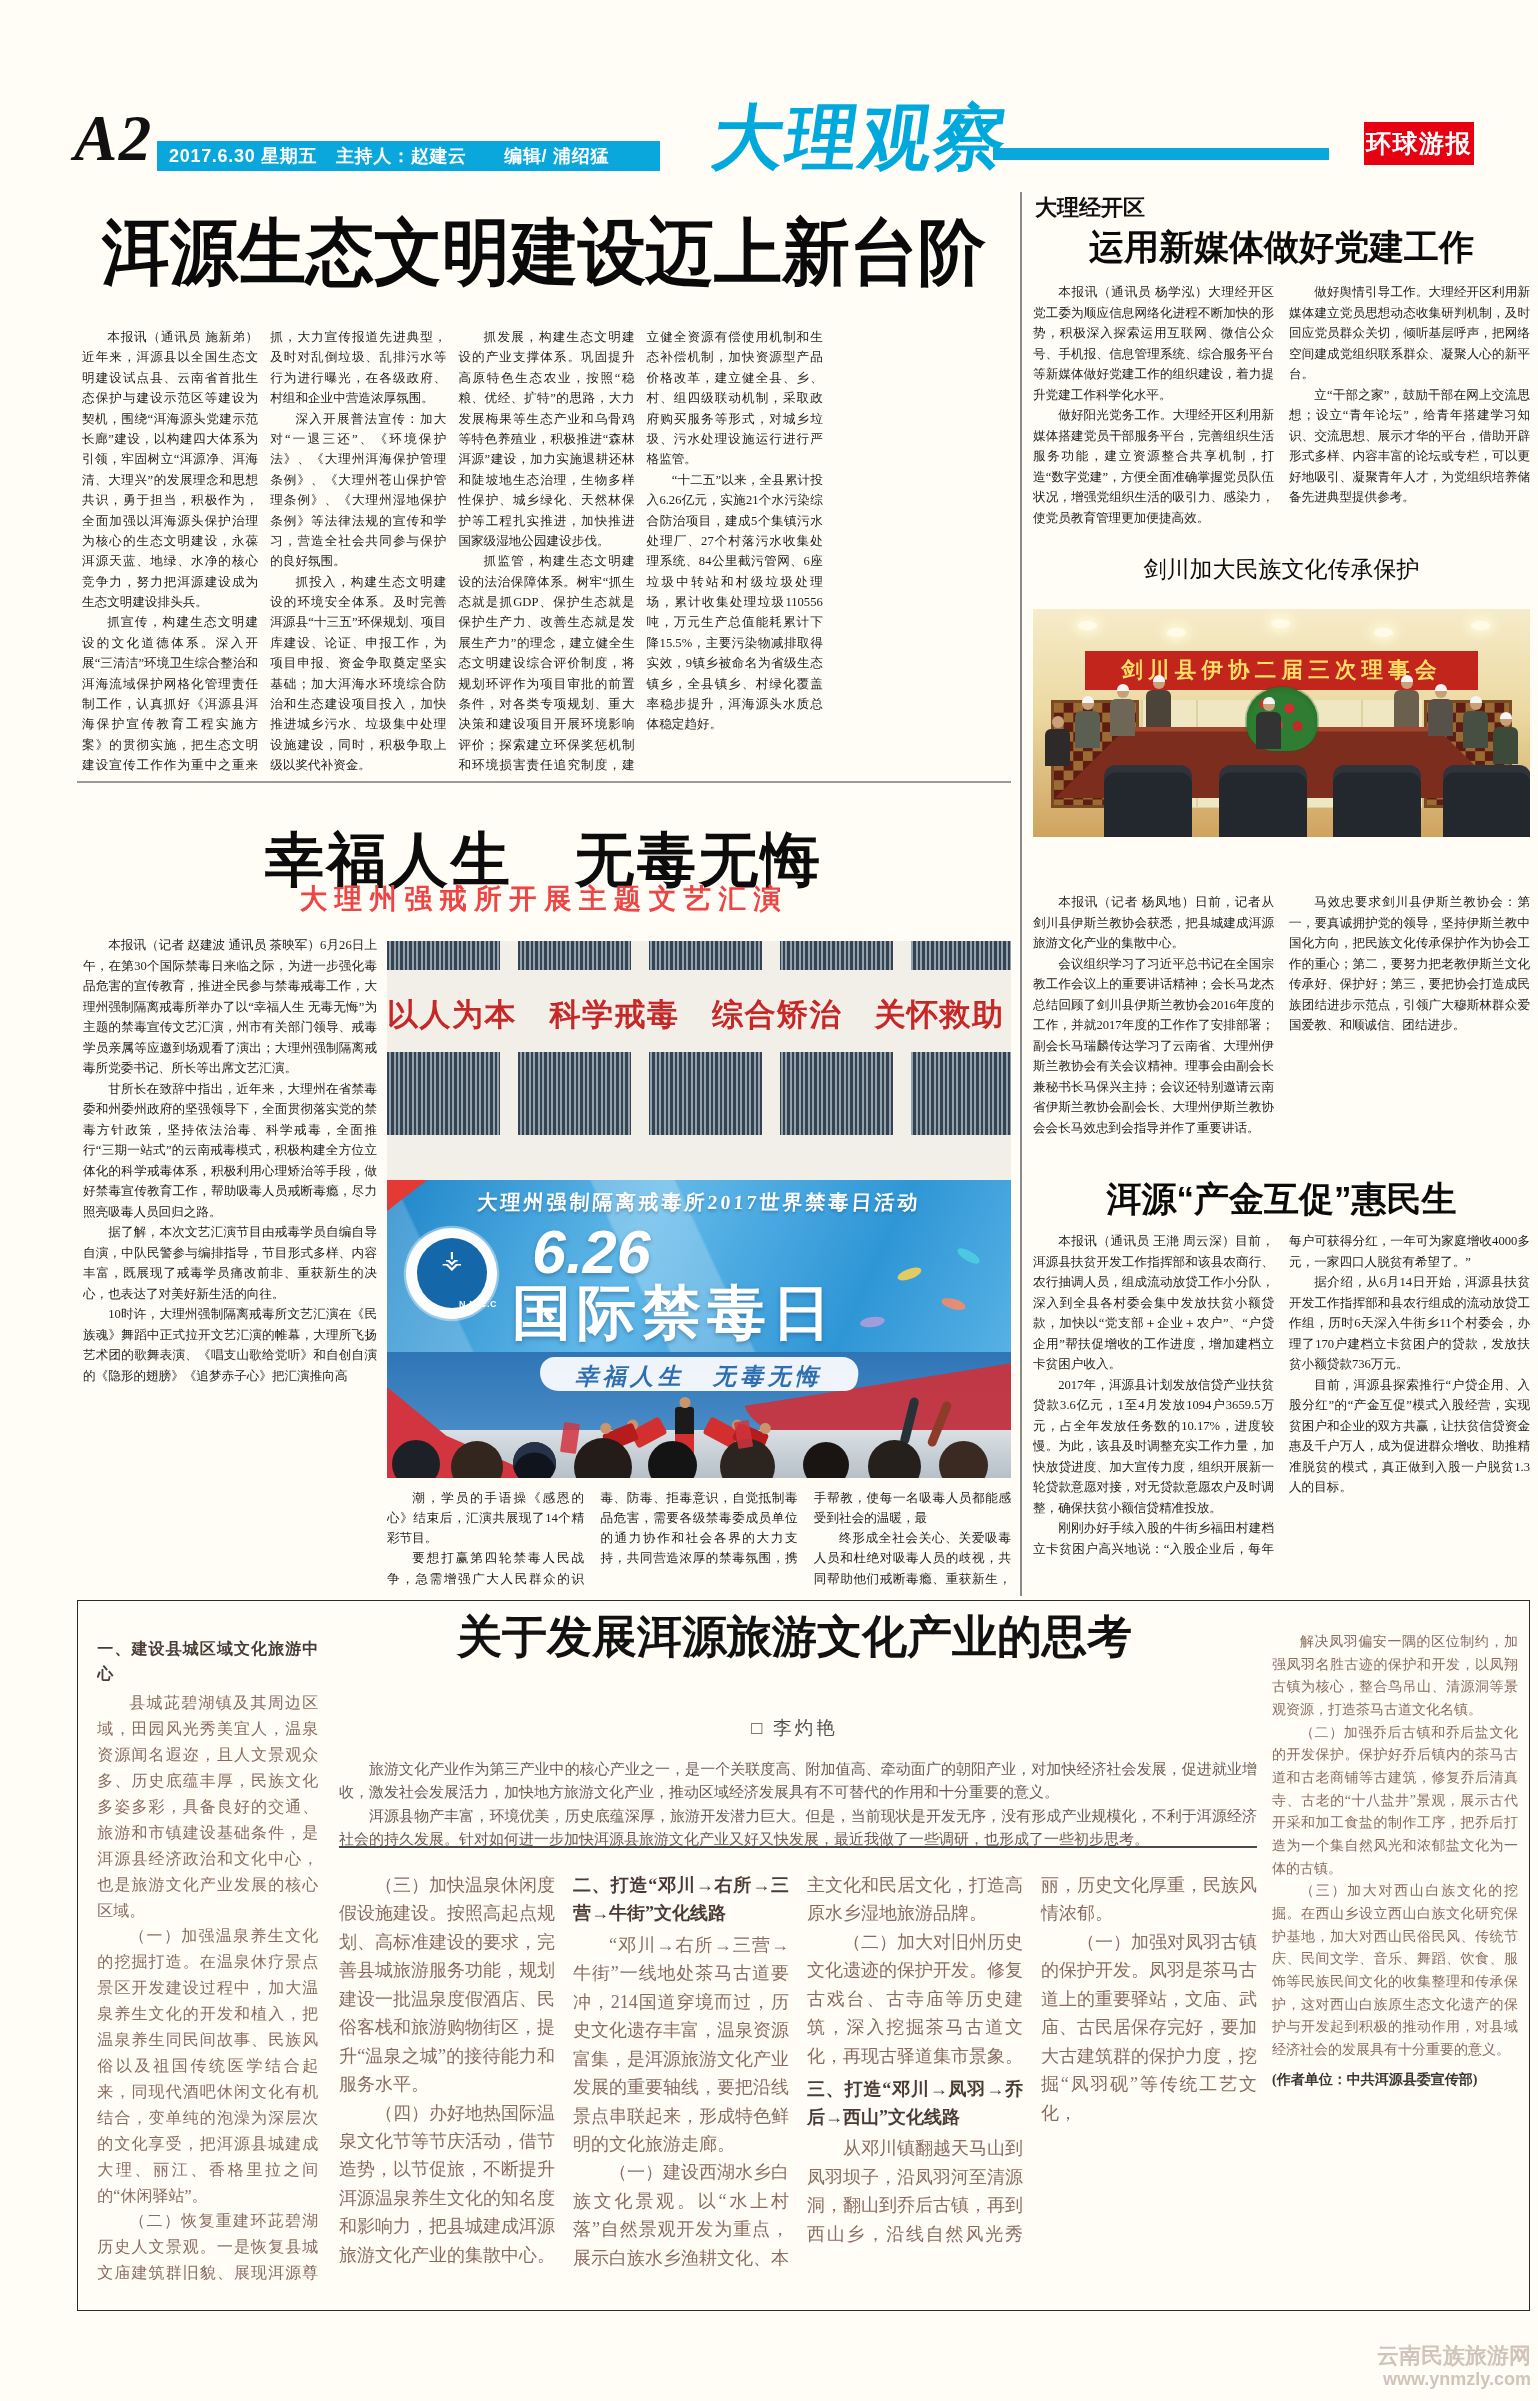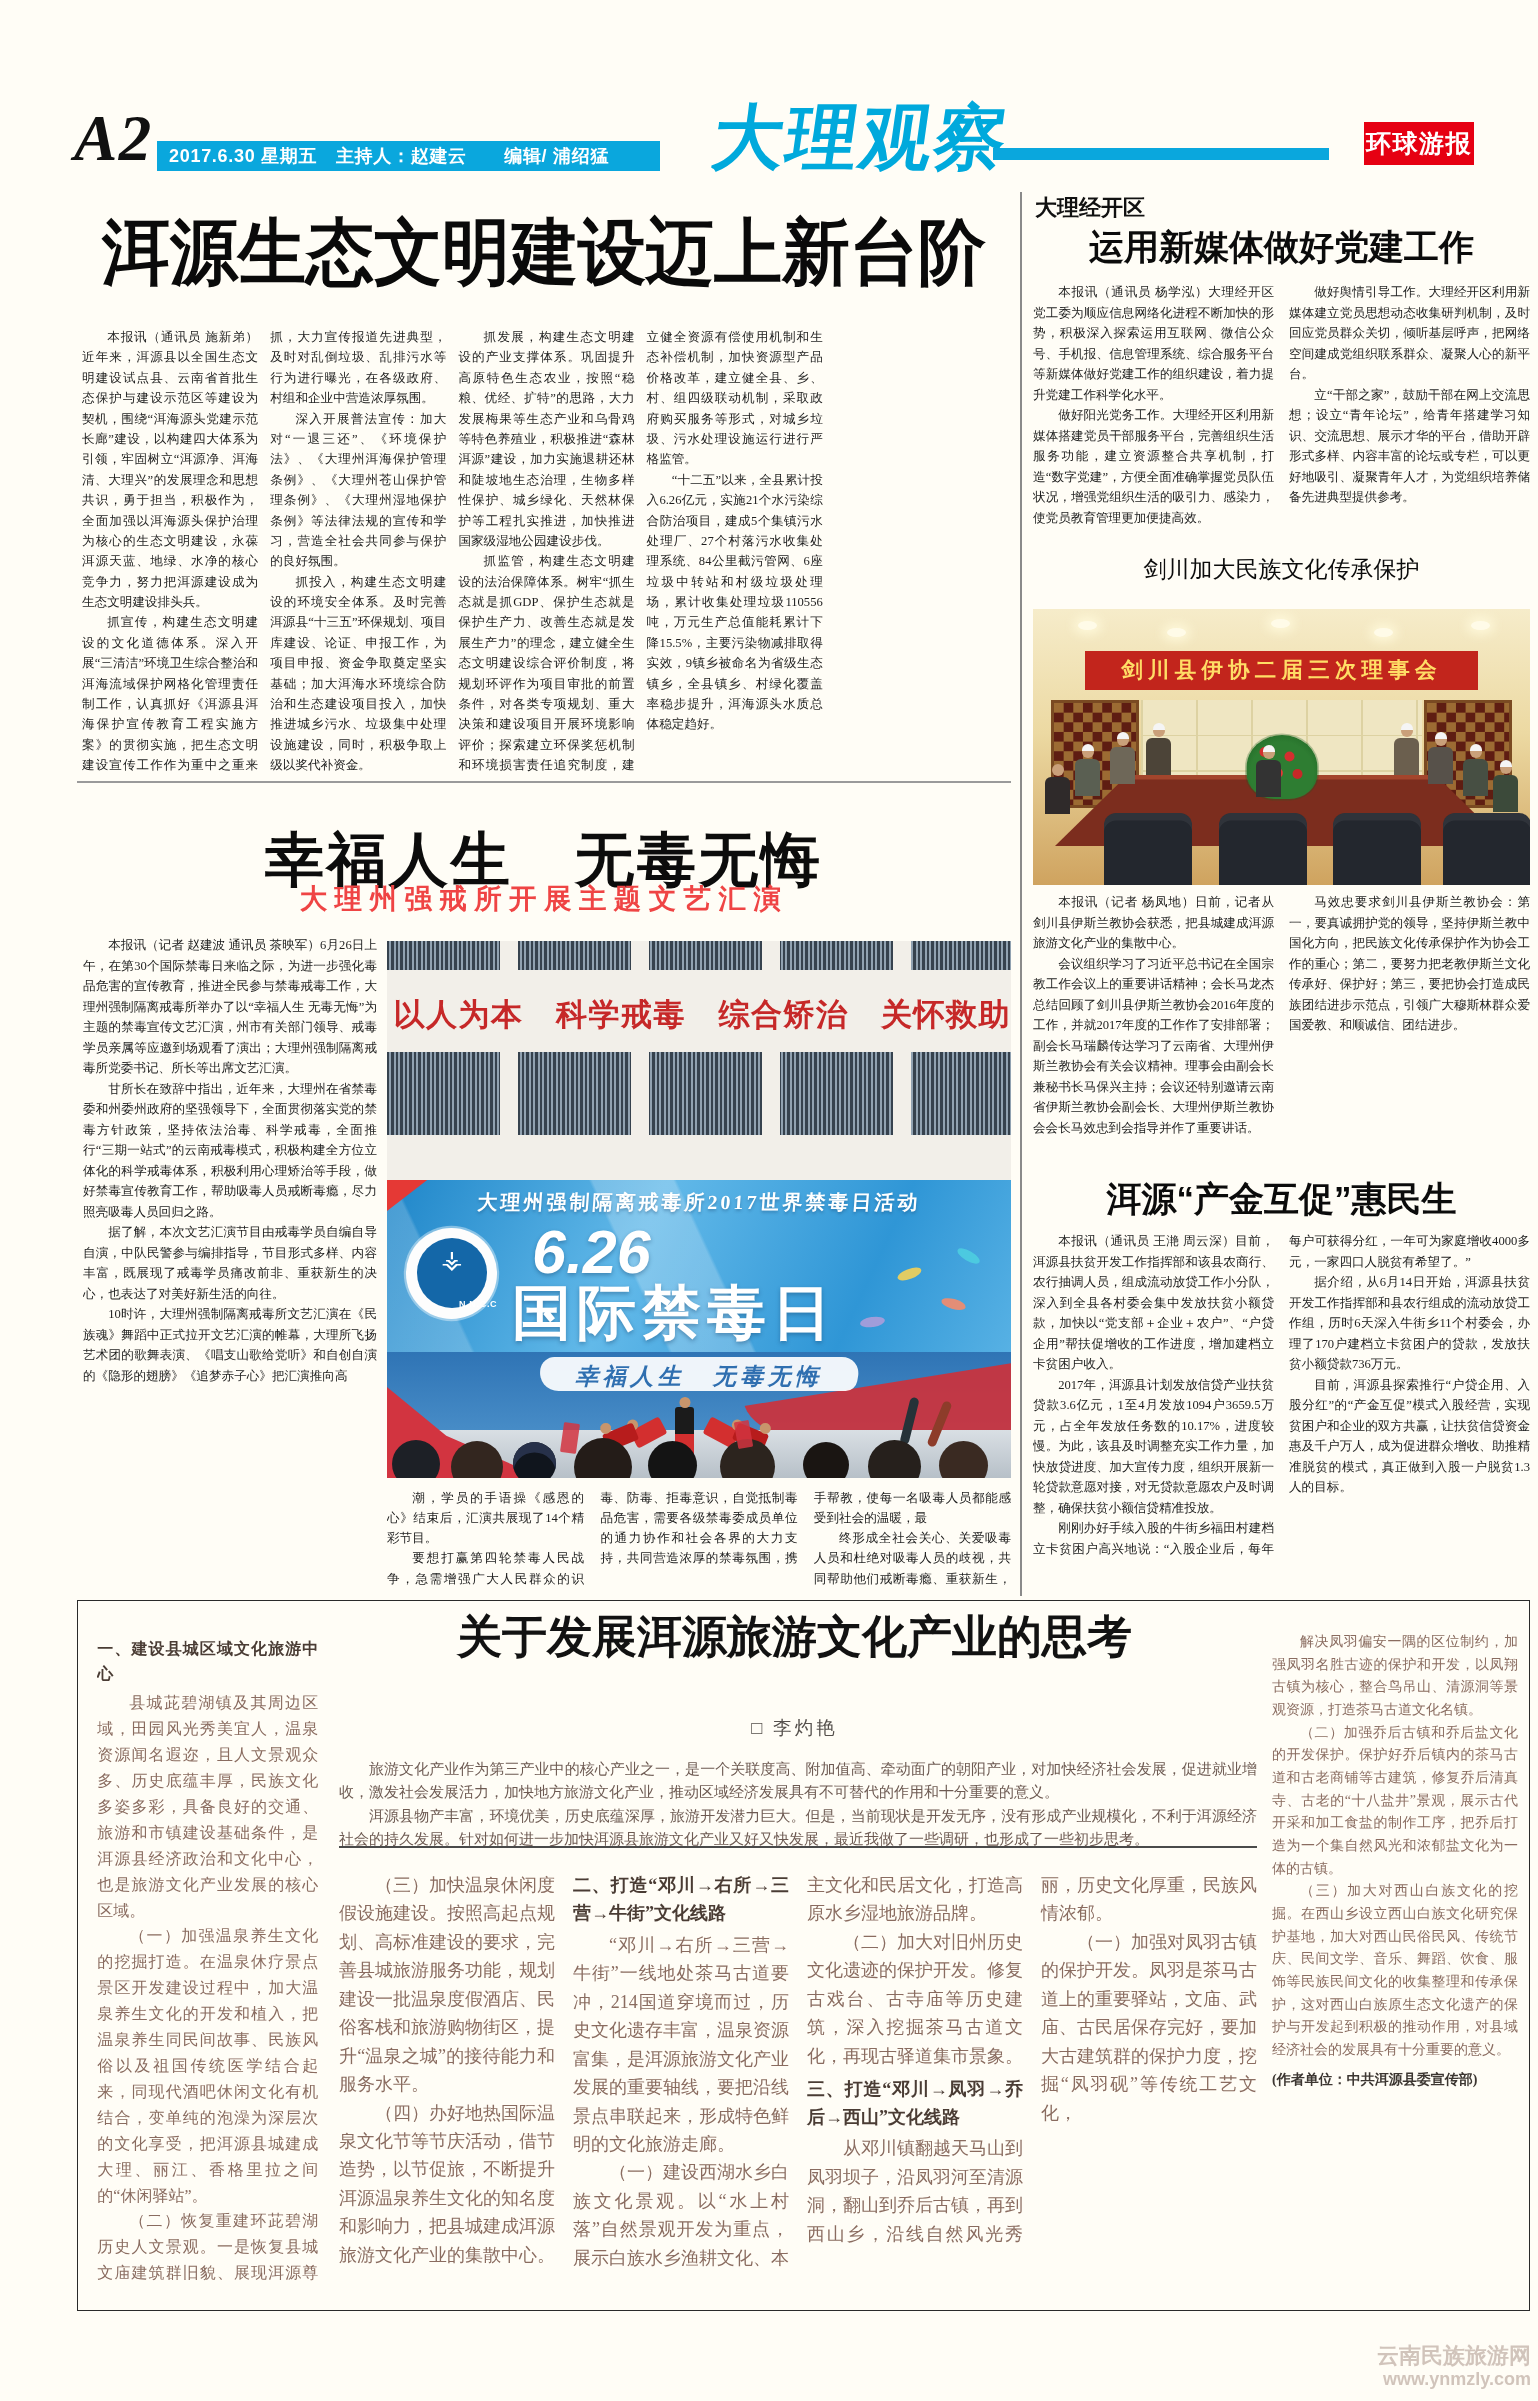--- a/index.html
+++ b/index.html
@@ -36,21 +36,21 @@
   .jiedu-left { left:83px; top:935px; width:294px; height:661px; font-size:12.6px; line-height:1.63; color:#1d1d1d; overflow:hidden; text-align:justify;}
   .jiedu-bottom { left:387px; top:1488px; width:624px; height:110px; column-count:3; column-gap:16.3px;
                   font-size:12.6px; line-height:1.6; color:#1d1d1d; }
 
   
   .photo2 { left:387px; top:941px; width:624px; height:537px; overflow:hidden; background:#f2efe9; }
   .p2-wall { position:absolute; inset:0 0 298px 0; background:#f2efe9; }
   .win-band { position:absolute; left:0; right:0; background:repeating-linear-gradient(90deg,#36424e 0 2.2px,#91a2b1 2.2px 4.5px); }
   .win-band::after { content:""; position:absolute; inset:0;
                      background:repeating-linear-gradient(90deg,transparent 0 113px,#f2efe9 113px 131px); }
-  .p2-slogan { position:absolute; left:0; right:0; top:53px; text-align:right; color:#c62828;
+  .p2-slogan { position:absolute; left:0; right:0; top:53px; text-align:left; color:#c62828;
                font-size:31px; font-weight:900; letter-spacing:1.5px; white-space:nowrap; }
   .p2-banner { position:absolute; left:0; right:0; top:239px; height:172px;
                background:linear-gradient(115deg,#1f86c9 0%,#62b9e9 40%,#2f96d6 75%,#57b1e4 100%); overflow:hidden;}
   .p2-banner::before { content:""; position:absolute; inset:0;
                background:linear-gradient(65deg,rgba(255,255,255,.18) 12%,transparent 12.5% 40%,rgba(255,255,255,.22) 40.5% 52%,transparent 52.5%); }
   .p2-flag { position:absolute; left:-4.5px; top:-6px; width:0; height:0; border-top:40px solid #e53935; border-right:52px solid transparent; }
   .emblem { position:absolute; left:19.3px; top:48px; width:91px; height:91px; border-radius:50%; background:#fdfdfd;
             box-shadow:0 0 0 2.2px rgba(255,255,255,.4); }
   .emblem-inner { position:absolute; left:10.4px; top:10.4px; width:70px; height:70px; border-radius:50%; background:#1467a8; }
   .emblem-bird { position:absolute; left:50%; top:19.3px; transform:translateX(-50%); color:#fff; font-size:25px; line-height:1; }
@@ -71,21 +71,21 @@
   .stage-slogan-bg { position:absolute; left:50%; top:4.5px; transform:translateX(-50%) skewX(-10deg); width:319px; height:34px;
                      background:rgba(255,255,255,.92); border-radius:18px 30px 15px 34px; }
   .stage-slogan { position:absolute; left:50%; top:9px; transform:translateX(-50%); color:#2f6fb0; font-size:23px;
                   font-weight:900; font-style:italic; letter-spacing:4.5px; white-space:nowrap;}
   .perf { position:absolute; border-radius:3px; }
   .perf .head { position:absolute; left:50%; top:-10.4px; transform:translateX(-50%); width:11px; height:11px; border-radius:50%; background:#c8956c; }
   .head-dot { position:absolute; border-radius:50%; }
   .guitar { position:absolute; width:9px; height:48px; border-radius:4.5px; transform:rotate(14deg); }
 
   
-  .photo1 { left:1033px; top:609px; width:497px; height:276px; overflow:hidden;
+  .photo1 { left:1033px; top:609px; width:497px; height:228px; overflow:hidden;
             background:linear-gradient(#f6ecca 0%, #ecd9a2 45%, #cfa35f 100%); }
   .p1-light { position:absolute; width:19.3px; height:9px; border-radius:50%; background:#fffbe8; box-shadow:0 0 10.4px 4.5px rgba(255,250,220,.9); }
   .p1-banner { position:absolute; left:52px; right:52px; top:42px; height:39px; background:#c2251c; color:#ffdd66;
                font-size:21.5px; font-weight:bold; text-align:center; line-height:39px; letter-spacing:5.2px; white-space:nowrap;}
   .p1-panel { position:absolute; top:91px; width:88px; height:108px;
               background:conic-gradient(#5e1d12 90deg,#9c6b33 90deg 180deg,#5e1d12 180deg 270deg,#9c6b33 270deg);
               background-size:19.3px 19.3px; border:3px solid #7a4a22; }
   .p1-wall { position:absolute; top:91px; left:108px; right:108px; height:108px; background:#efe6c2;
              background-image:repeating-linear-gradient(90deg,#ddd2a2 0 1.5px,transparent 1.5px 55px),
                               repeating-linear-gradient(0deg,#ddd2a2 0 1.5px,transparent 1.5px 36px); }

